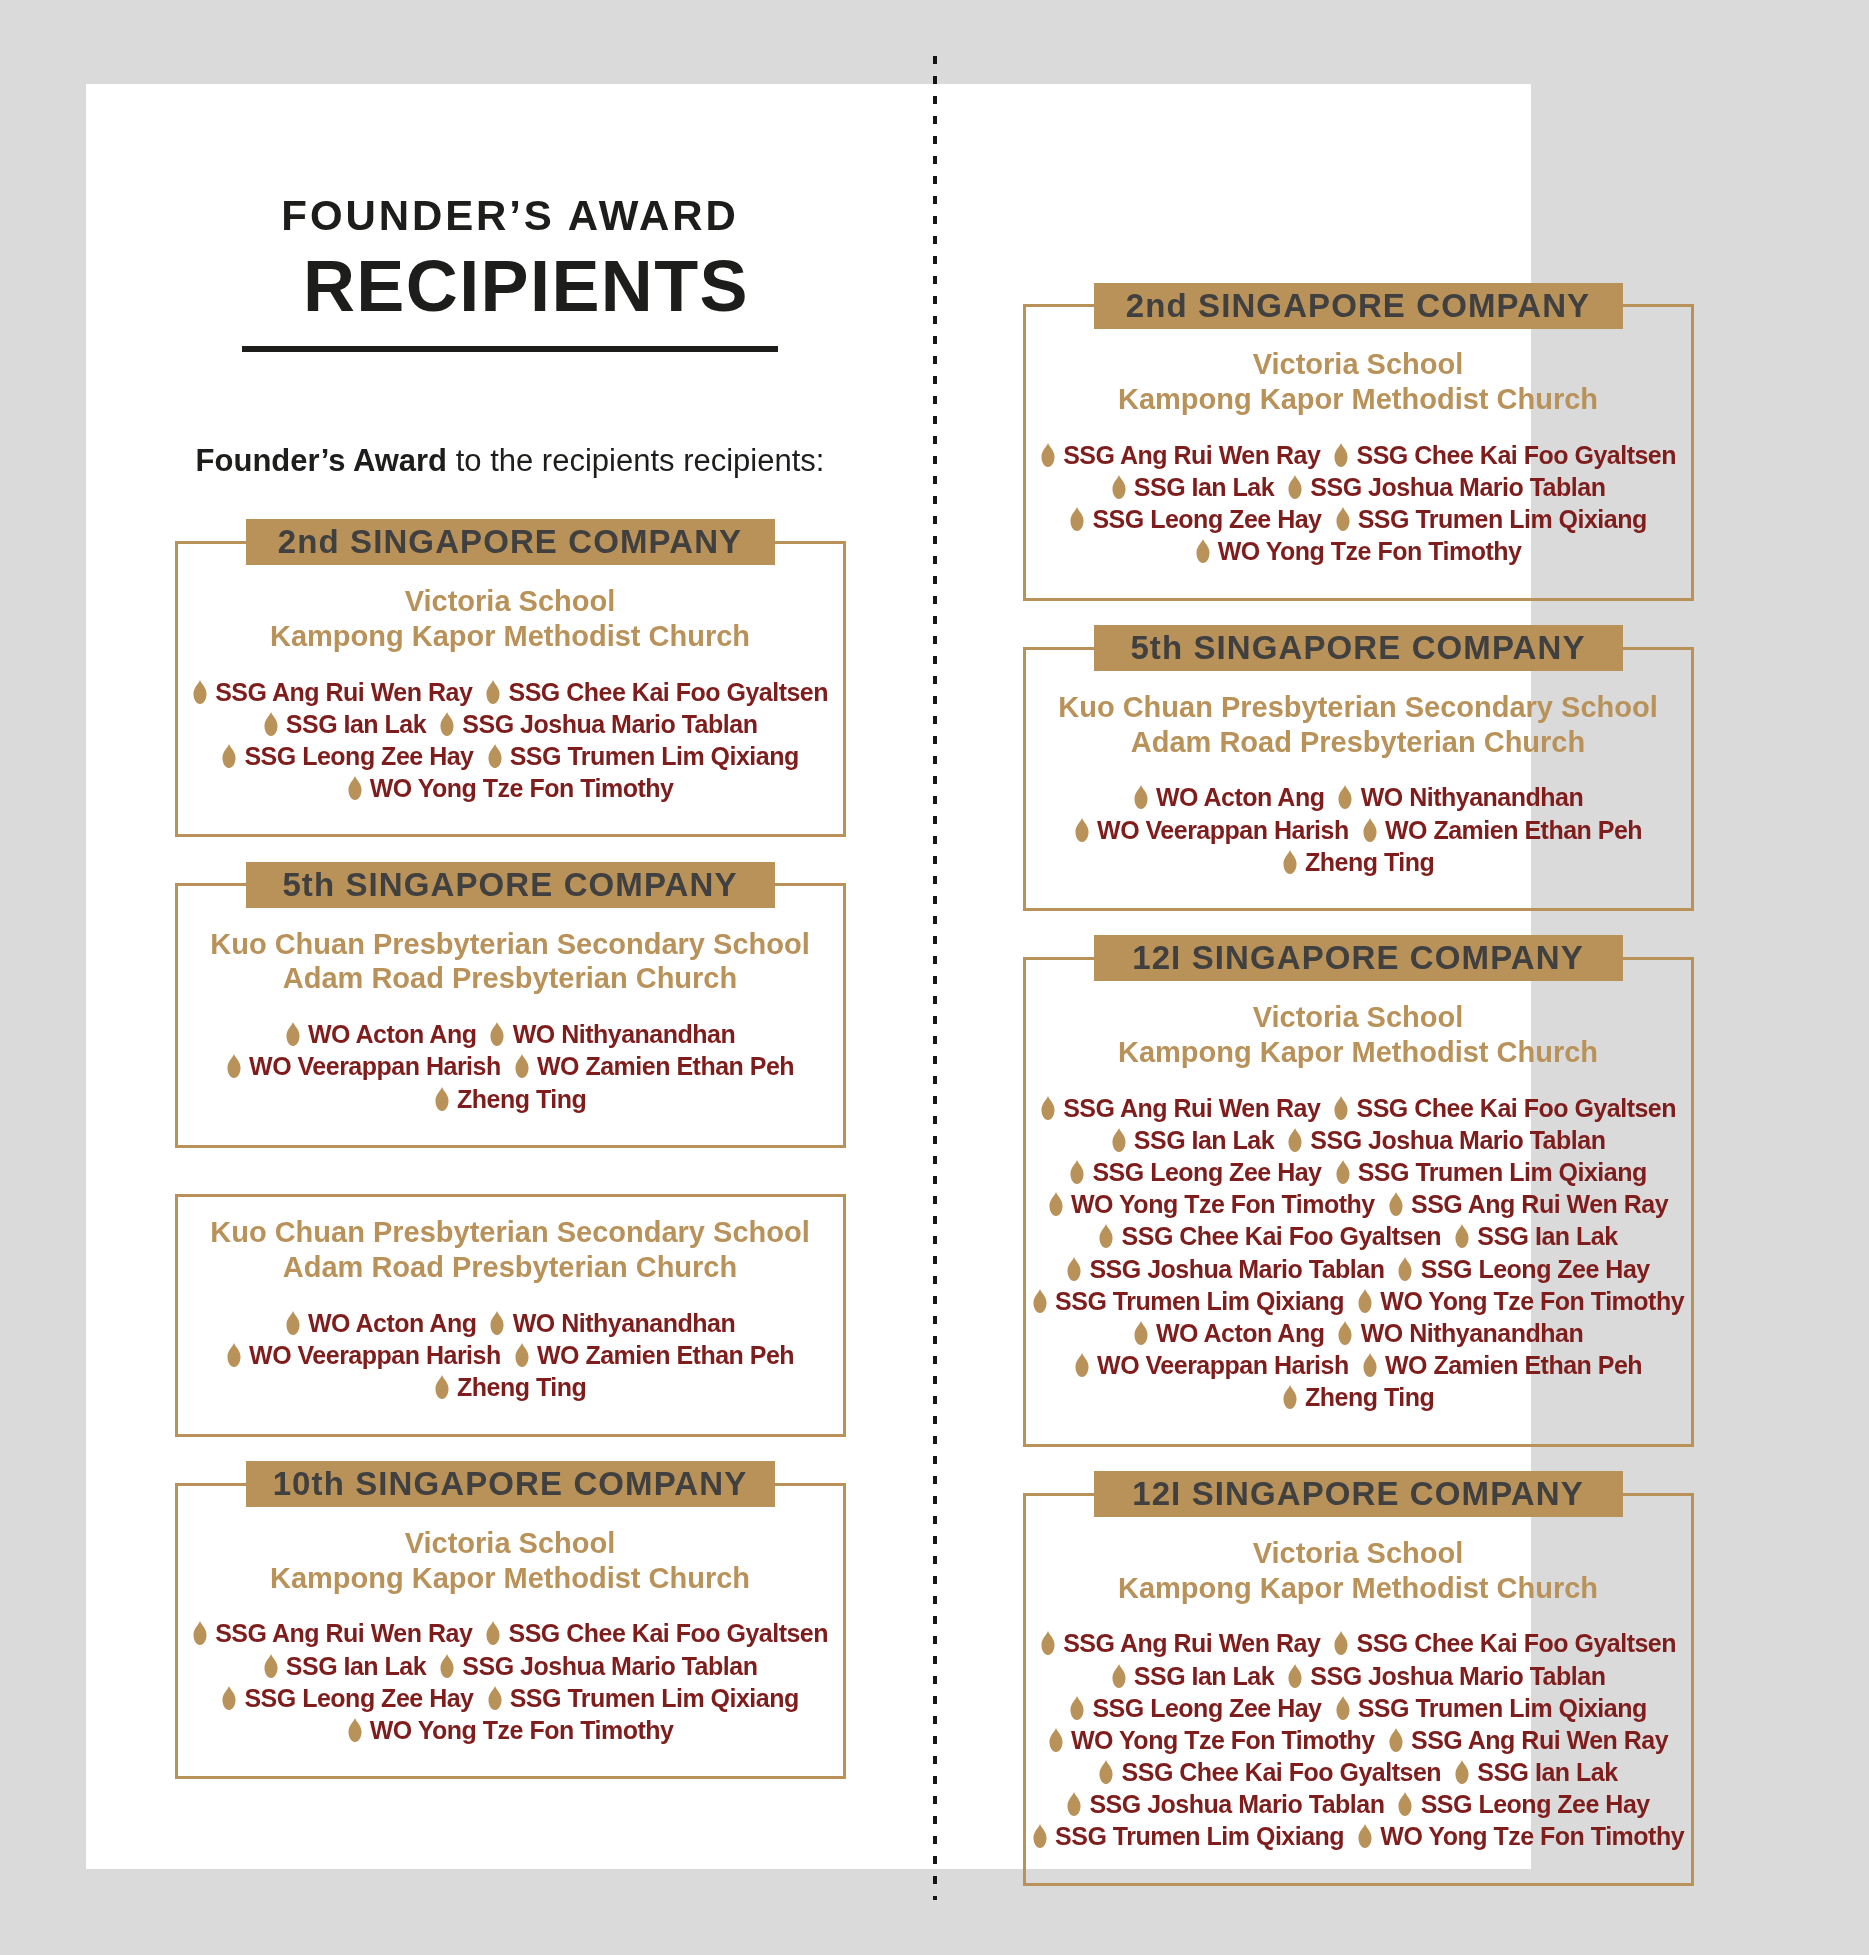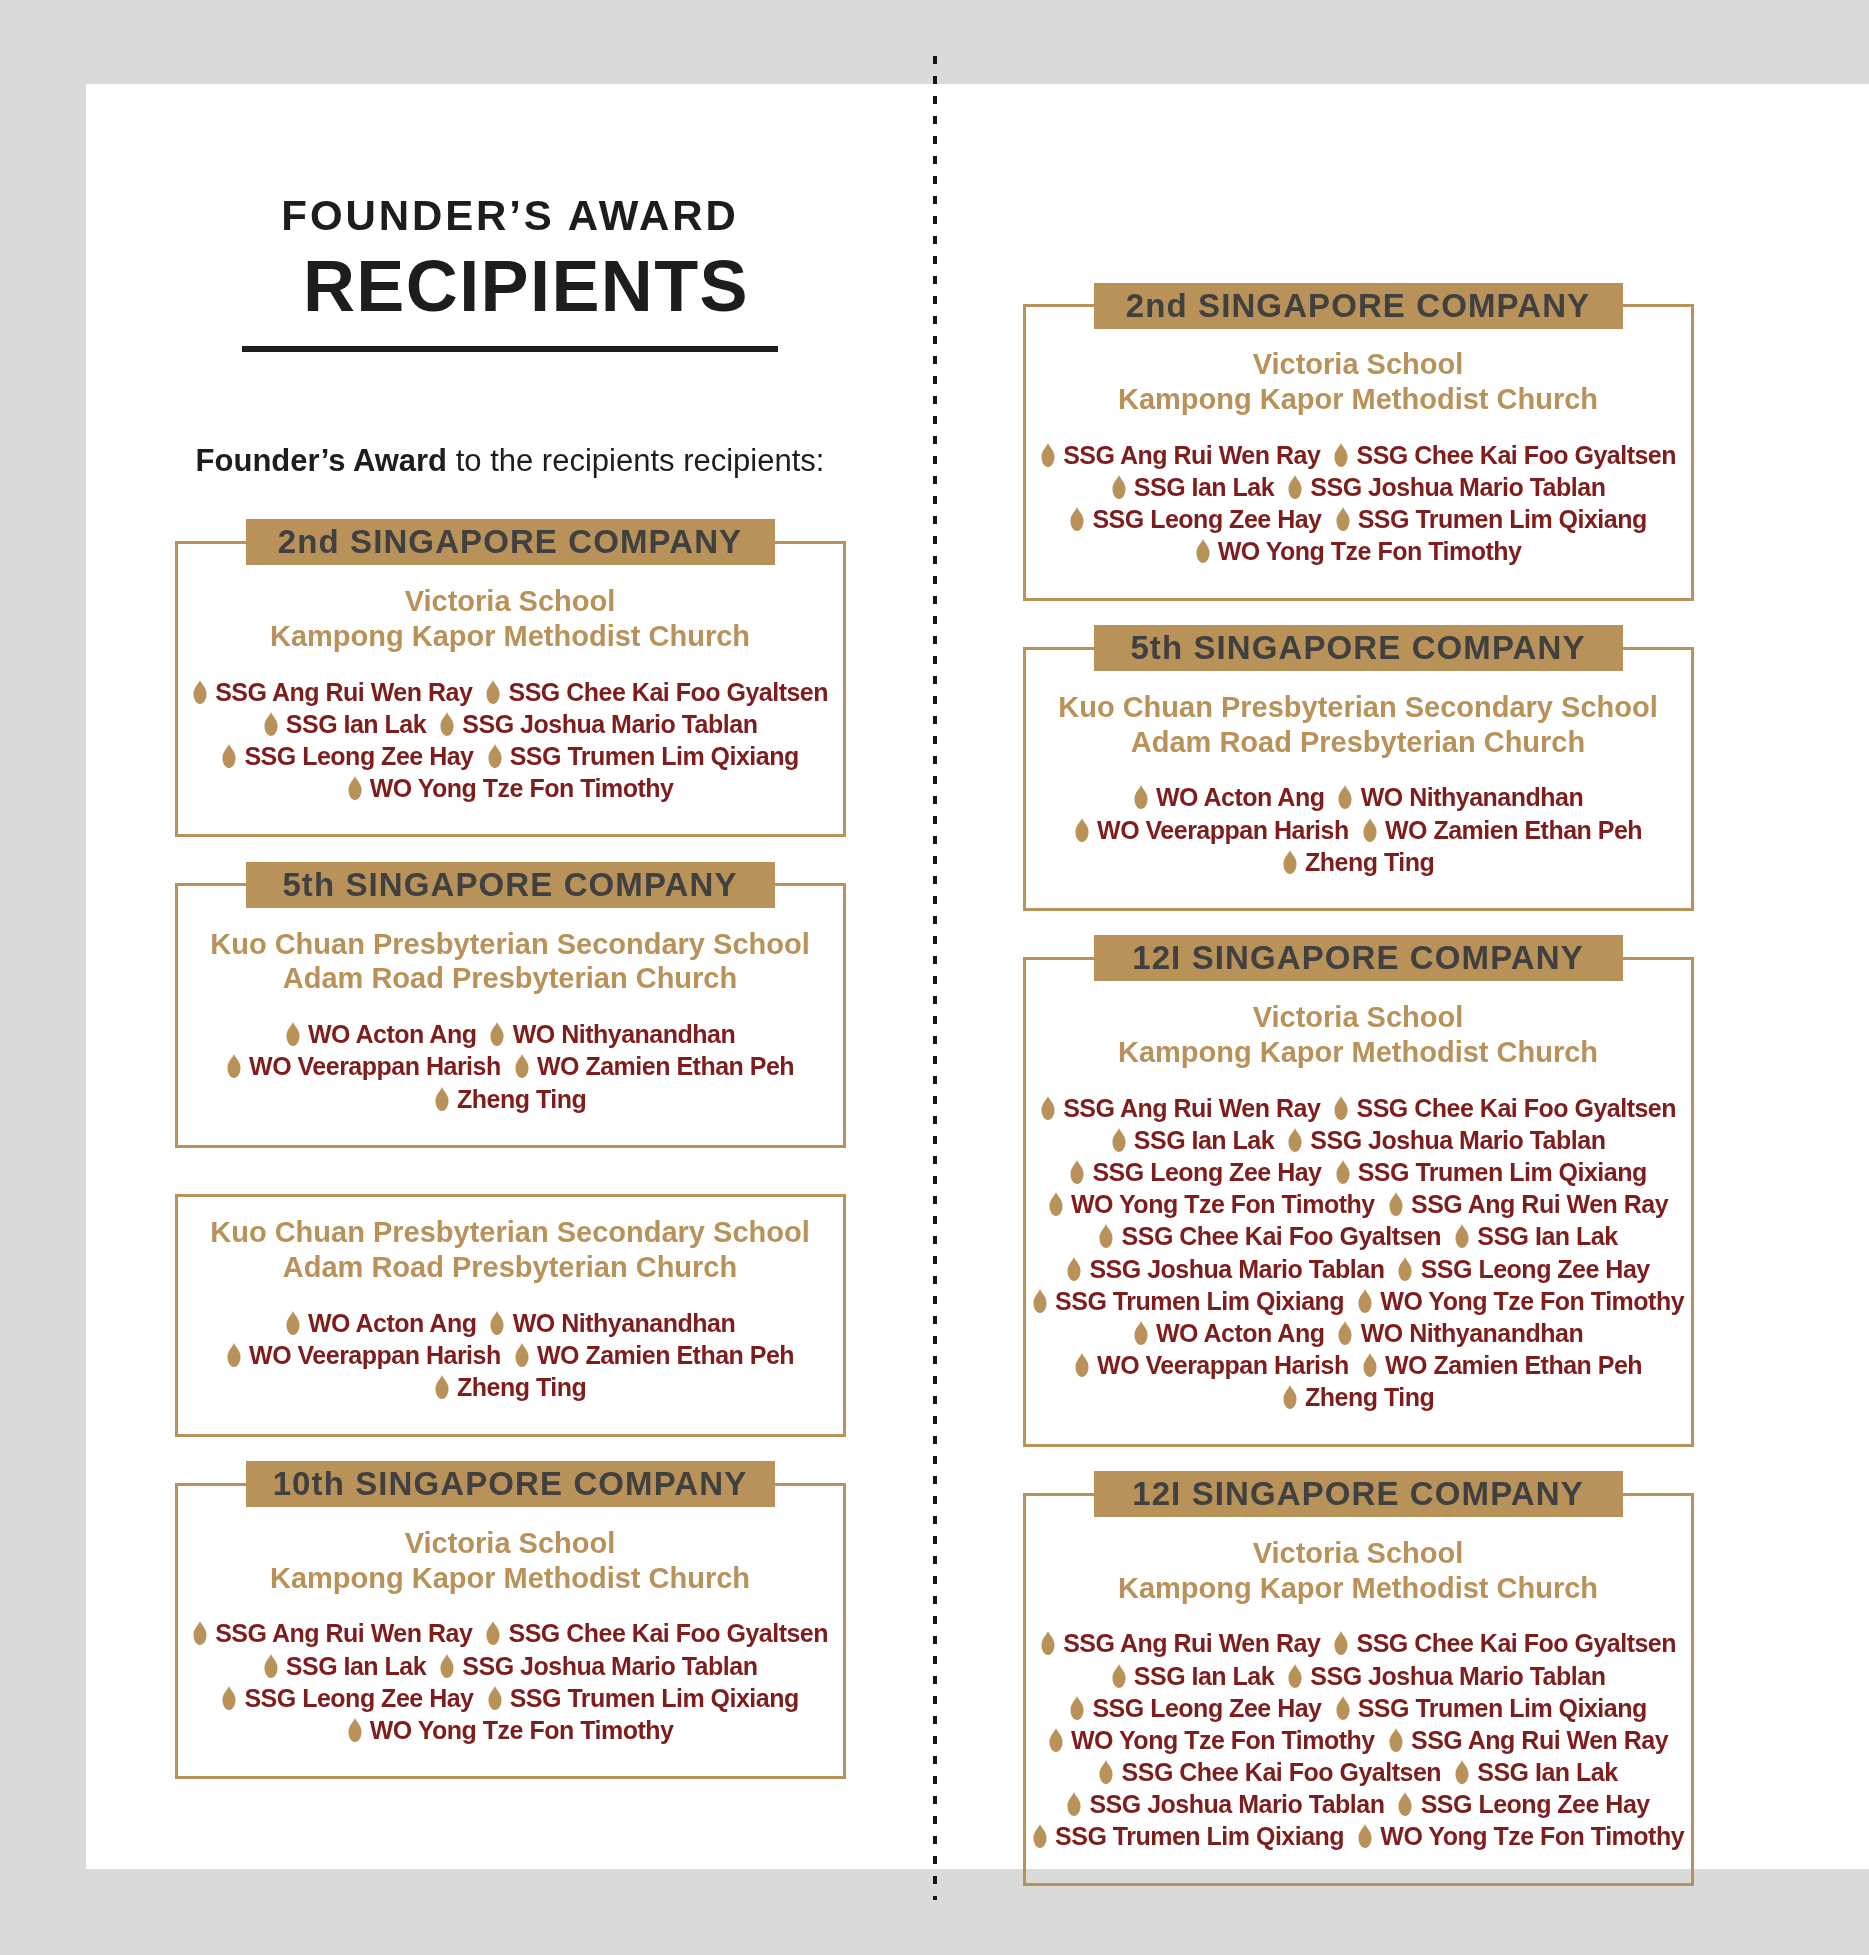--- a/index.html
+++ b/index.html
@@ -6,21 +6,21 @@
   .canvas {
     position:relative;
     width:1870px; height:1955px;
     background:#DADADA;
     font-family:"Liberation Sans", sans-serif;
     color:#1D1D1B;
     overflow:hidden;
   }
   .page {
     position:absolute; left:86px; top:84px;
-    width:1784px; height:1785px;
+    width:1445px; height:1785px;
     background:#FFFFFF;
   }
   .divider {
     position:absolute; left:933px; top:56px;
     width:3.6px; height:1844px;
     background:repeating-linear-gradient(to bottom, #151515 0 8px, transparent 8px 20px);
   }
   .col { position:absolute; top:0; width:848px; }
   .col-left  { left:0;      padding-top:108px; text-align:center; }
   .col-right { left:848px; padding-top:162px; }

